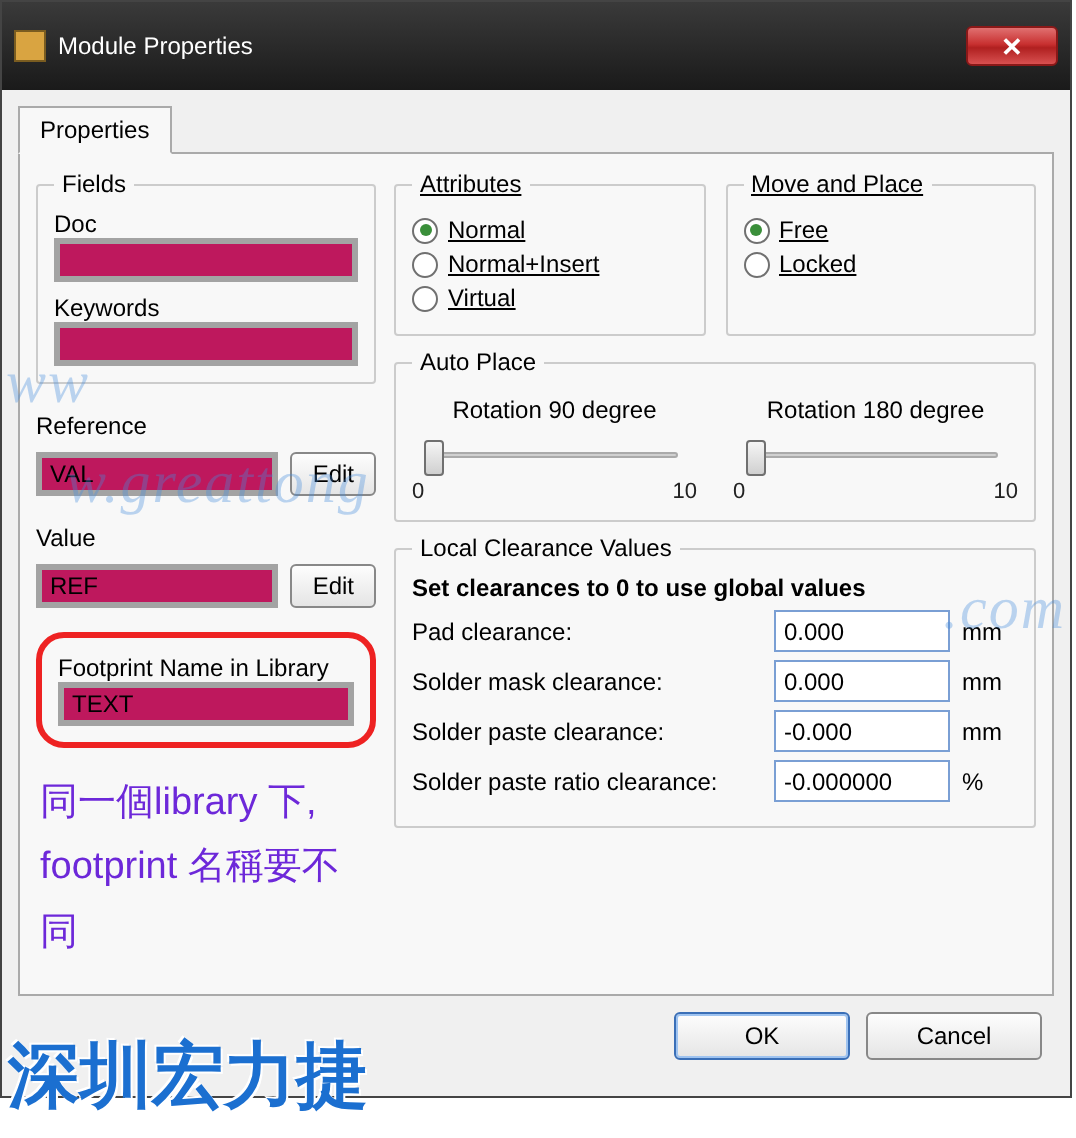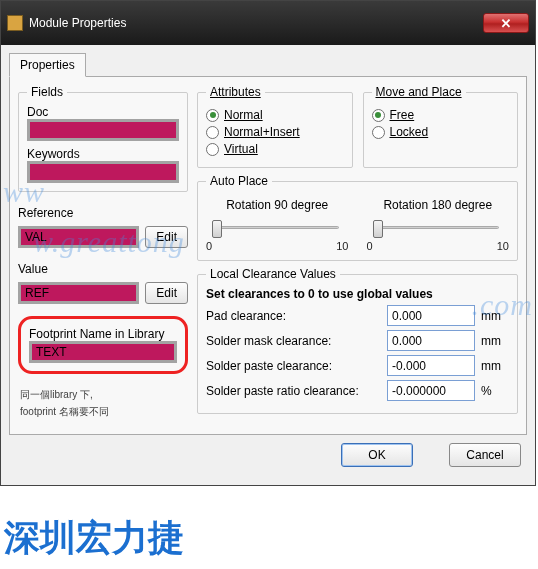--- a/index.html
+++ b/index.html
@@ -146,28 +146,28 @@
     width: 88px; height: 21px; border: 1px solid #7a9fd4; background: #fff;
     padding: 2px 4px; font-size: 12px;
   }
   .clear-row .unit { width: 28px; text-align: left;}
   .footprint-box {
     border: 3px solid #e22; border-radius: 14px;
     padding: 8px;
     margin-top: 6px;
   }
   .note {
-    color: #404040; font-size: 10px; line-height: 1.7;
+    color: #6d28d9; font-size: 19px; line-height: 1.7;
     padding: 6px 2px;
   }
   .footer {
     display: flex; justify-content: flex-end; gap: 8px;
     padding: 8px 6px 10px 6px;
   }
-  .footer .btn { width: 72px; height: 24px; justify-content: center; margin-left: 28px;}
+  .footer .btn { width: 88px; height: 24px; justify-content: center;}
   .footer .btn.default { border: 1px solid #3a6fb7; box-shadow: 0 0 0 1px #9ec3f0 inset;}
   .watermark1 {
     position: absolute; top: 120px; left: 3px;
     font-size: 30px; font-style: italic;
     color: rgba(70,140,220,0.35);
     letter-spacing: 1px;
     pointer-events: none;
     font-family: Georgia, "Times New Roman", serif;
     width: 540px;
   }

